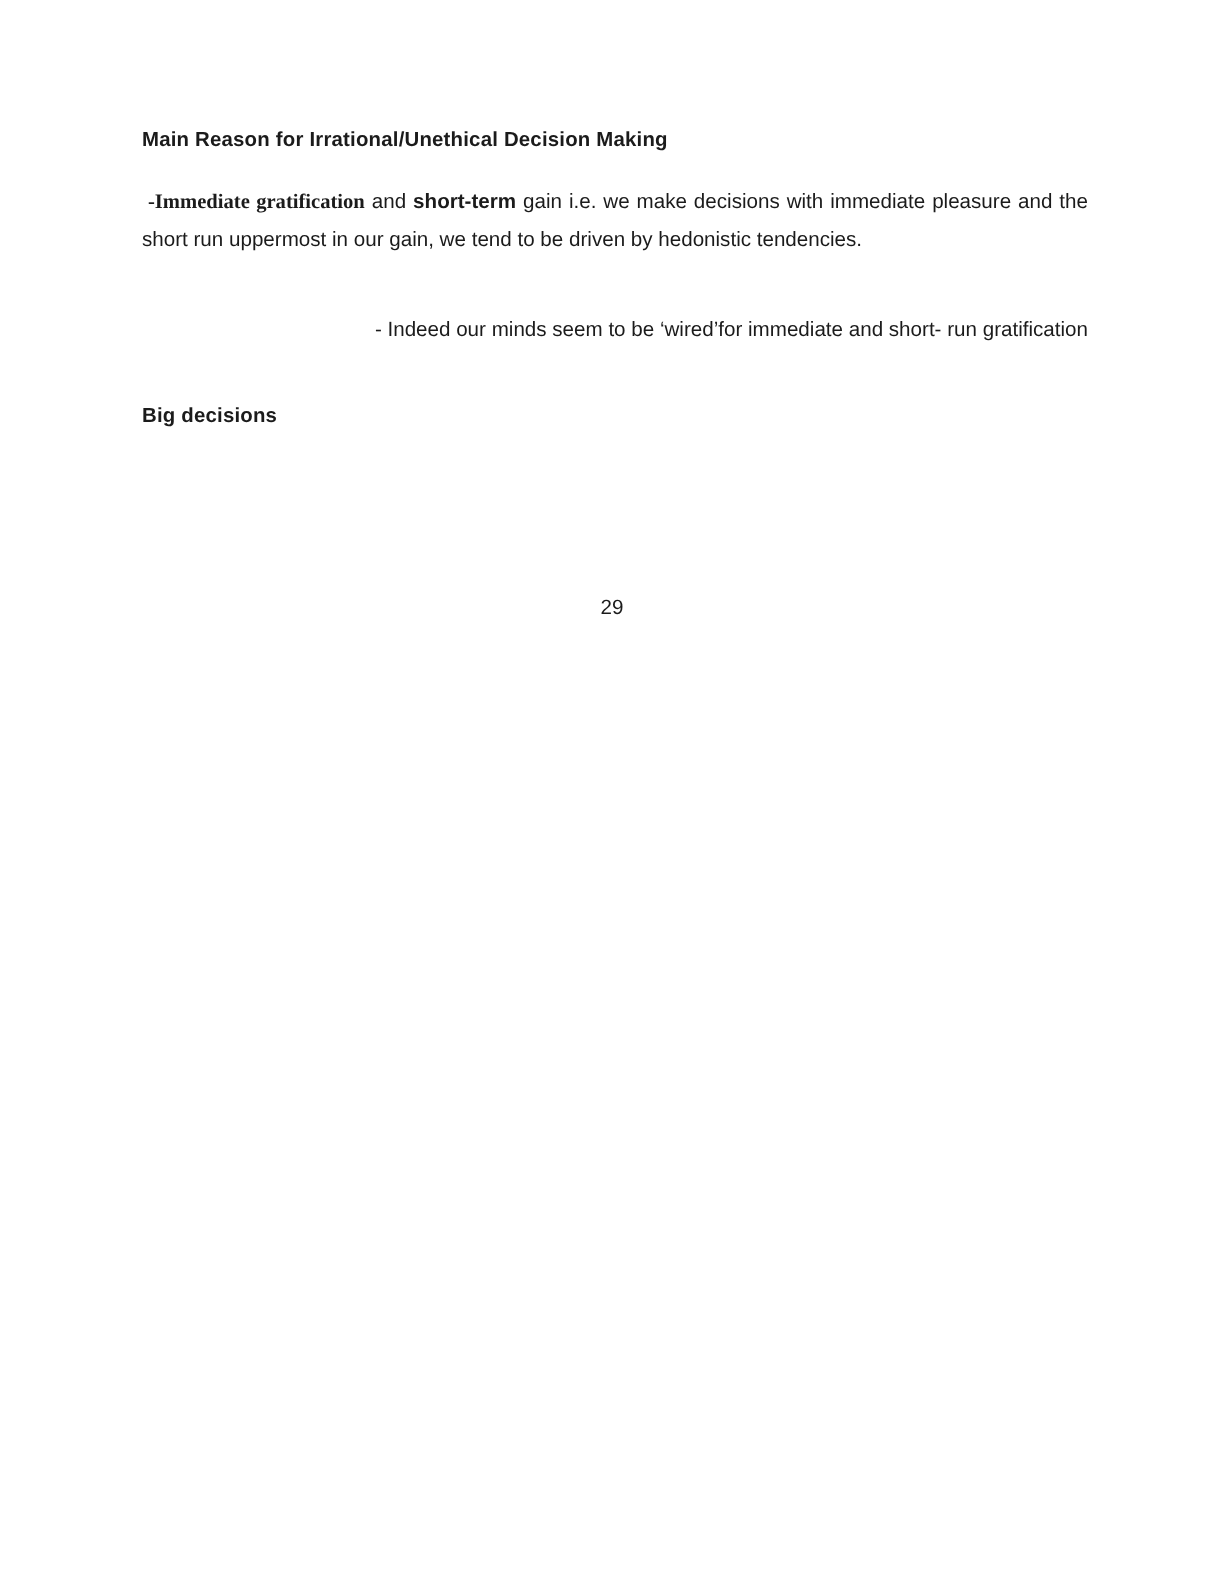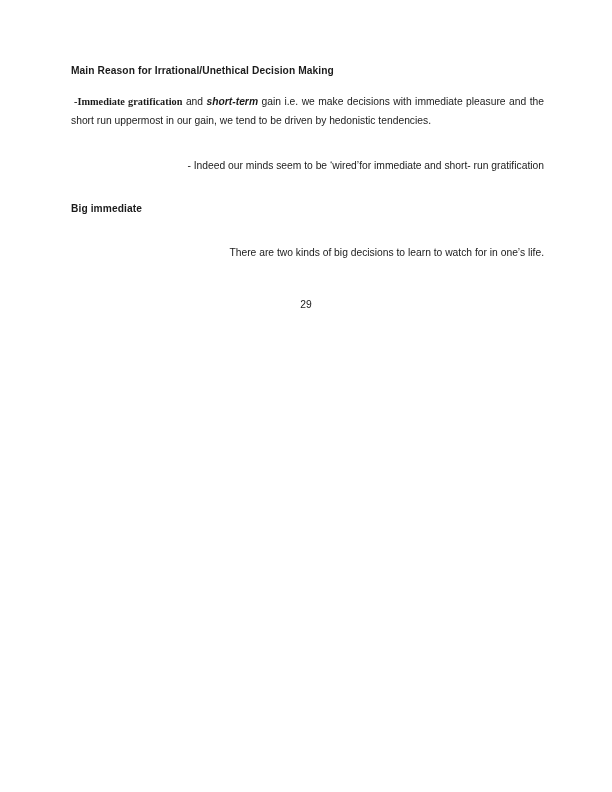--- a/index.html
+++ b/index.html
@@ -51,21 +51,20 @@
   .lead-indent {
     display: inline-block;
     width: 3px;
   }
   .bold {
     font-weight: bold;
     font-family: Liberation Serif, serif;
   }
   .bold-italic {
     font-weight: bold;
-    font-style: italic;
   }
   .gap-after-heading {
     height: 15px;
   }
   .gap-block-1 {
     height: 27px;
   }
   .gap-block-2 {
     height: 26px;
   }
@@ -95,23 +94,22 @@
     <div class="gap-after-heading"></div>
 
     <p class="body-para"><span class="lead-indent"></span><span class="bold">-Immediate gratification</span><span> and </span><span class="bold-italic">short-term</span><span> gain i.e. we make decisions with immediate pleasure and the short run uppermost in our gain, we tend to be driven by hedonistic tendencies.</span></p>
 
     <div class="gap-block-1"></div>
 
     <p class="body-para flush">- Indeed our minds seem to be ‘wired’for immediate and short- run gratification</p>
 
     <div class="gap-block-2"></div>
 
-    <h2 class="section-heading">Big immediate</h2>
+    <h2 class="section-heading">Big decisions</h2>
 
     <div class="gap-block-3"></div>
 
-    <p class="body-para flush">There are two kinds of big decisions to learn to watch for in one’s life.</p>
 
   </div>
 
   <div class="page-number">29</div>
 
 </div>
 
 </body></html>

